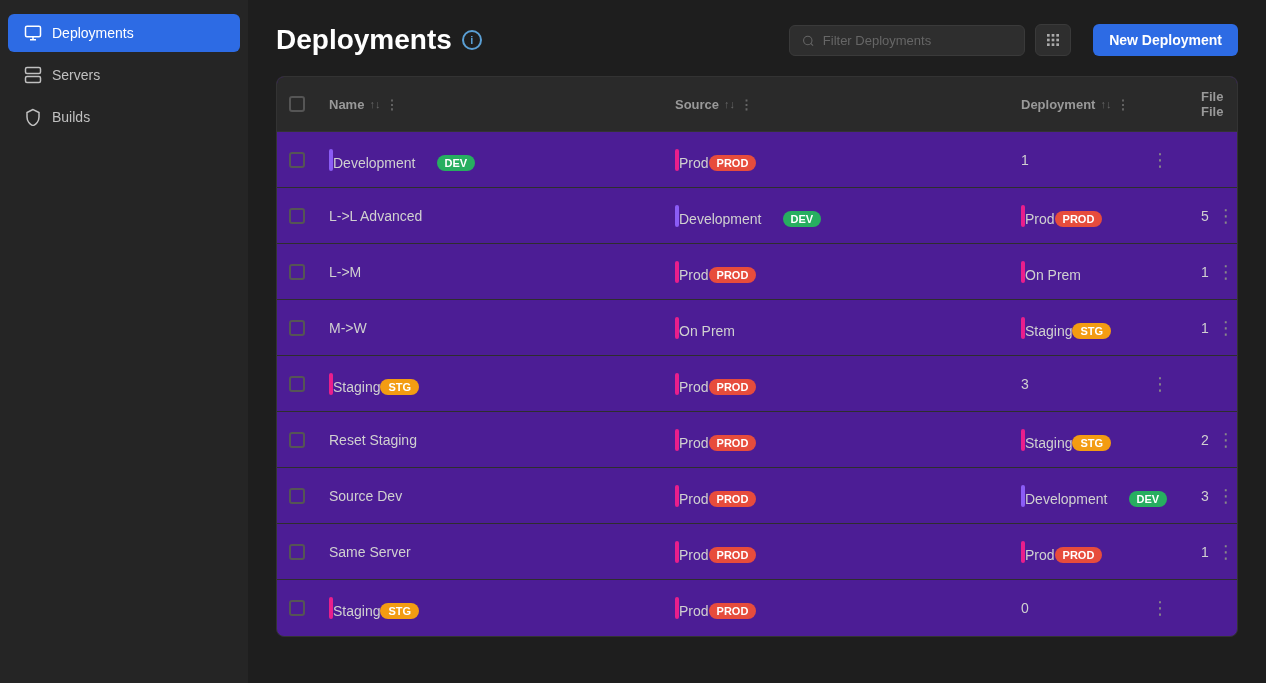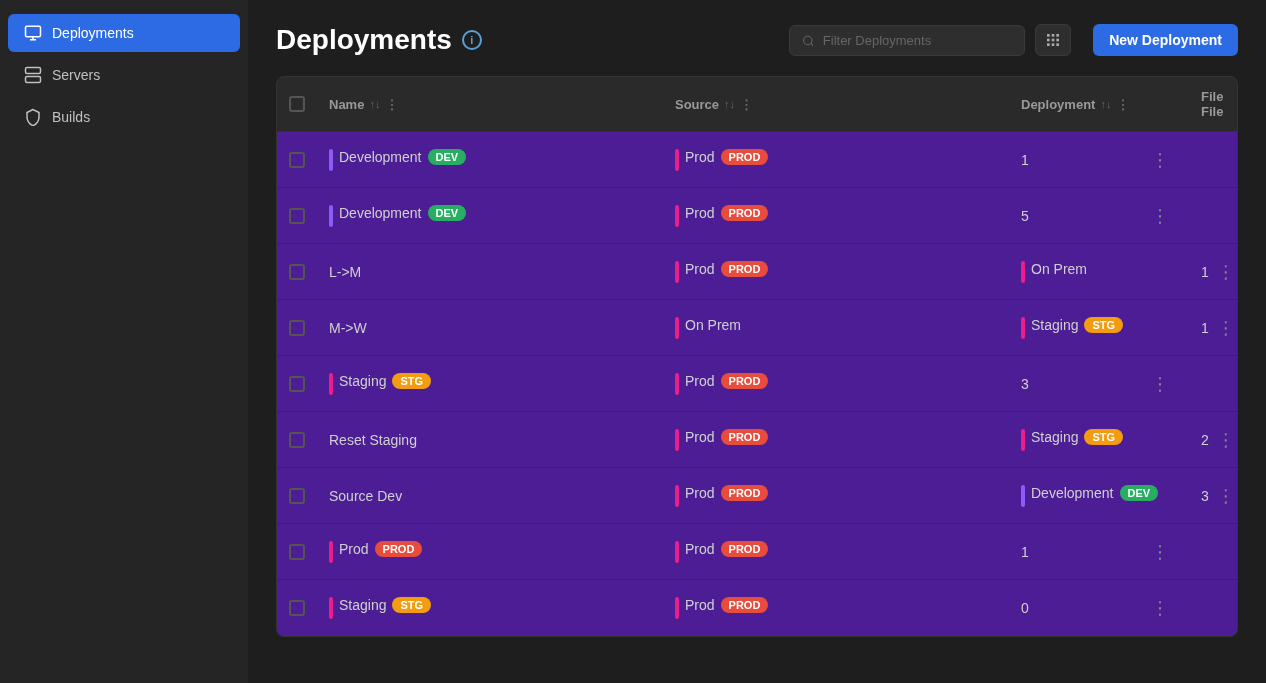--- a/index.html
+++ b/index.html
@@ -180,42 +180,41 @@
       border: 2px solid #555;
       border-radius: 3px;
       background: transparent;
       cursor: pointer;
       appearance: none;
     }
 
     
     .env-cell {
       display: flex;
-      align-items: flex-start;
-      gap: 6px;
+      align-items: flex-end;
     }
     .env-bar {
       width: 4px;
       height: 22px;
       border-radius: 2px;
       flex-shrink: 0;
     }
     .env-label {
       font-size: 14px;
       color: #d0d0d0;
     }
     .env-badge {
       display: inline-block;
       padding: 2px 8px;
       border-radius: 12px;
       font-size: 11px;
       font-weight: 700;
       color: #fff;
     }
-    .badge-dev { background: #27ae60; }
+    .badge-dev { background: #27ae60; margin-left: 21px; }
     .badge-prod { background: #e74c3c; }
     .badge-stg { background: #f39c12; }
 
     
     .row-menu-btn {
       background: transparent;
       border: none;
       color: #888;
       cursor: pointer;
       font-size: 18px;
@@ -336,20 +335,21 @@
           </div>
     <div class="td filecount" style="display:flex;align-items:center;justify-content:space-between;">
       <span>1</span>
       <button class="row-menu-btn">⋮</button>
     </div>
   </div>
         <div class="table-row">
     <div class="td check-col">
       <input type="checkbox" class="checkbox" style="">
     </div>
+    <div class="td name">L-&gt;L Advanced</div>
     <div class="td env-cell">
             <div class="env-bar" style="background:#8b5cf6"></div>
             <span class="env-label">Development</span>
             <span class="env-badge badge-dev">DEV</span>
           </div>
     <div class="td env-cell">
             <div class="env-bar" style="background:#e91e8c"></div>
             <span class="env-label">Prod</span>
             <span class="env-badge badge-prod">PROD</span>
           </div>
@@ -452,20 +452,21 @@
           </div>
     <div class="td filecount" style="display:flex;align-items:center;justify-content:space-between;">
       <span>3</span>
       <button class="row-menu-btn">⋮</button>
     </div>
   </div>
         <div class="table-row">
     <div class="td check-col">
       <input type="checkbox" class="checkbox" style="">
     </div>
+    <div class="td name">Same Server</div>
     <div class="td env-cell">
             <div class="env-bar" style="background:#e91e8c"></div>
             <span class="env-label">Prod</span>
             <span class="env-badge badge-prod">PROD</span>
           </div>
     <div class="td env-cell">
             <div class="env-bar" style="background:#e91e8c"></div>
             <span class="env-label">Prod</span>
             <span class="env-badge badge-prod">PROD</span>
           </div>

